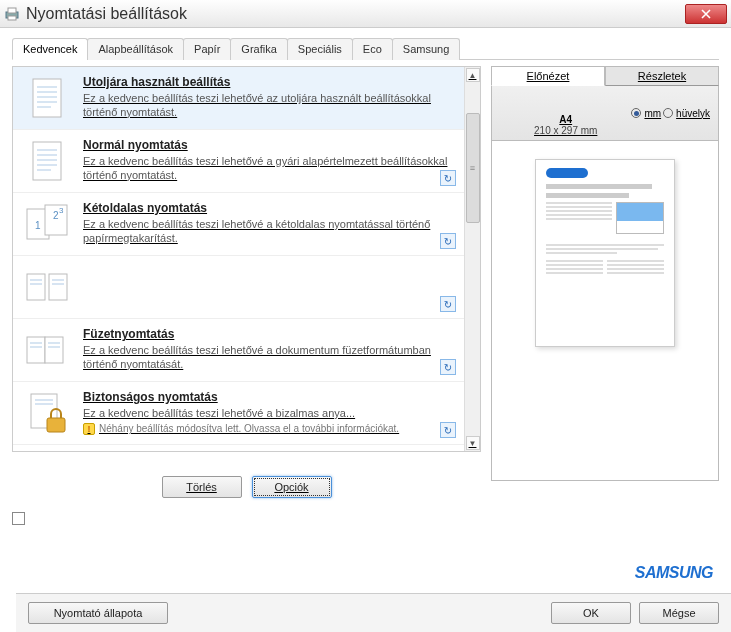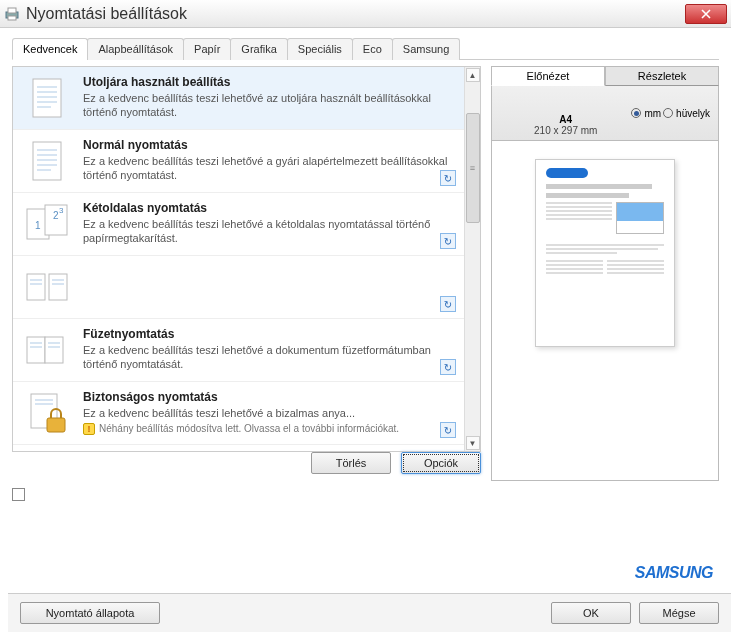--- a/index.html
+++ b/index.html
@@ -9,21 +9,21 @@
 .titlebar .printer-icon { width: 16px; height: 16px; margin-right: 6px; display:flex; align-items:center; justify-content:center; }
 .titlebar .title { flex: 1; font-size: 16px; color: #333; }
 .titlebar .close { width: 42px; height: 20px; background: linear-gradient(#e88, #c33); border: 1px solid #a22; border-radius: 2px; color:#fff; display:flex; align-items:center; justify-content:center; }
 
 .content { padding: 9px 12px 0 12px; }
 
 .tabbar { display: flex; border-bottom: 1px solid #ccc; position: relative; }
 .tab { padding: 4px 10px; border: 1px solid #ccc; border-bottom: none; background: #f4f4f4; margin-right: -1px; font-size: 11px; color: #333; border-top-left-radius: 3px; border-top-right-radius: 3px; position: relative; top: 1px; }
 .tab.active { background: #fff; border-bottom: 1px solid #fff; color: #000; }
 
-.main-row { display: flex; gap: 10px; margin-top: 6px; }
+.main-row { display: flex; gap: 10px; margin-top: 6px; text-decoration: underline; }
 .left-col { flex: 1; }
 .right-col { width: 228px; }
 
 .fav-panel { border: 1px solid #ccc; height: 386px; display: flex; position: relative; }
 .fav-list { flex: 1; overflow: hidden; }
 .fav-item { display: flex; padding: 8px 8px 6px 6px; border-bottom: 1px solid #eee; position: relative; }
 .fav-item.sel { background: #eaf3fc; }
 .fav-thumb { width: 56px; height: 48px; margin-right: 8px; display:flex; align-items:center; justify-content:center; flex-shrink:0; }
 .fav-thumb svg { width: 52px; height: 48px; }
 .fav-text { flex:1; }
@@ -32,21 +32,21 @@
 .fav-action-icon { position:absolute; right:8px; bottom:6px; width:16px; height:16px; border:1px solid #88b8e8; background:#eaf3fc; display:flex; align-items:center; justify-content:center; color:#2a6bb8; font-size:10px; }
 .fav-warning { font-size:10px; color:#777; display:flex; align-items:center; gap:4px; margin-top:2px;}
 .fav-warning .warn-icon { width:12px; height:12px; background:#ffd84a; border:1px solid #c9a000; border-radius:2px; display:flex;align-items:center;justify-content:center;font-size:9px;color:#c60;font-weight:bold;}
 
 .vscroll { width: 16px; background:#f0f0f0; border-left:1px solid #ddd; display:flex; flex-direction:column; align-items:center;}
 .vscroll .btn { width:14px; height:14px; background:#fafafa; border:1px solid #ccc; margin:1px auto; display:flex;align-items:center;justify-content:center;font-size:8px;color:#555;}
 .vscroll .track { flex:1; width:14px; position:relative; }
 .vscroll .thumb { position:absolute; top:30px; left:0; width:14px; height:110px; background:#dcdcdc; border:1px solid #bbb; border-radius:2px; }
 .vscroll .thumb::after { content:"≡"; position:absolute; top:50%; left:50%; transform:translate(-50%,-50%); font-size:9px; color:#888;}
 
-.buttons-row { display:flex; justify-content:flex-end; gap:10px; margin-top:0; }
+.buttons-row { display:flex; justify-content:center; gap:10px; margin-top:24px; }
 .winbtn { min-width:80px; height:22px; border:1px solid #999; background:linear-gradient(#f8f8f8,#e4e4e4); border-radius:2px; font-size:11px; color:#222; padding:0 12px; }
 .winbtn.focus { outline:1px dotted #333; outline-offset:-3px; border:1px solid #4a90d9; box-shadow:0 0 3px rgba(74,144,217,.6); }
 
 .checkbox-row { display:flex; align-items:center; gap:6px; margin-top:14px; font-size:11px; color:#333;}
 .checkbox { width:13px; height:13px; border:1px solid #888; background:#fff; }
 
 .right-tabs { display:flex; }
 .right-tab { flex:1; text-align:center; padding:3px 0; border:1px solid #bbb; border-bottom:1px solid #999; font-size:11px; background:#e5e5e5;}
 .right-tab.active { background:#fff; border-bottom:1px solid #fff; }
 
@@ -61,21 +61,21 @@
 
 .preview-area { border:1px solid #bbb; border-top:none; height:340px; display:flex; align-items:flex-start; justify-content:center; padding-top:18px; background:#fff;}
 .preview-page { width:140px; height:188px; background:#fff; border:1px solid #ccc; box-shadow:2px 2px 5px rgba(0,0,0,.15); position:relative; padding:8px 10px;}
 .pp-logo { width:42px; height:10px; background:#1e6fd0; border-radius:5px; margin-bottom:6px;}
 .pp-title { height:5px; background:#ccc; margin-bottom:4px; width:90%;}
 .pp-row { display:flex; gap:4px; margin-bottom:4px;}
 .pp-col { flex:1; display:flex; flex-direction:column; gap:2px;}
 .pp-line { height:2px; background:#ddd; }
 .pp-img { width:48px; height:32px; background:linear-gradient(180deg,#7ab8ef 60%,#fff 60%); border:1px solid #bbb;}
 
-.footer { position:absolute; bottom:0; left:8px; right:0; border-top:1px solid #ccc; padding:8px 12px; display:flex; align-items:center; background:#f4f4f4;}
+.footer { position:absolute; bottom:0; left:16px; right:0; border-top:1px solid #ccc; padding:8px 12px; display:flex; align-items:center; background:#f4f4f4;}
 .footer .left { flex:1; }
 .footer .right { display:flex; gap:8px; }
 .samsung-logo { position:absolute; right:18px; bottom:50px; font-style:italic; font-weight:bold; color:#1e6fd0; font-size:16px; letter-spacing:-0.5px;}
 
 .thumb-page { fill:#fff; stroke:#bbb; stroke-width:1; }
 .thumb-line { stroke:#bcd3ea; stroke-width:1.2; }
 </style>
 </head>
 <body>
 

